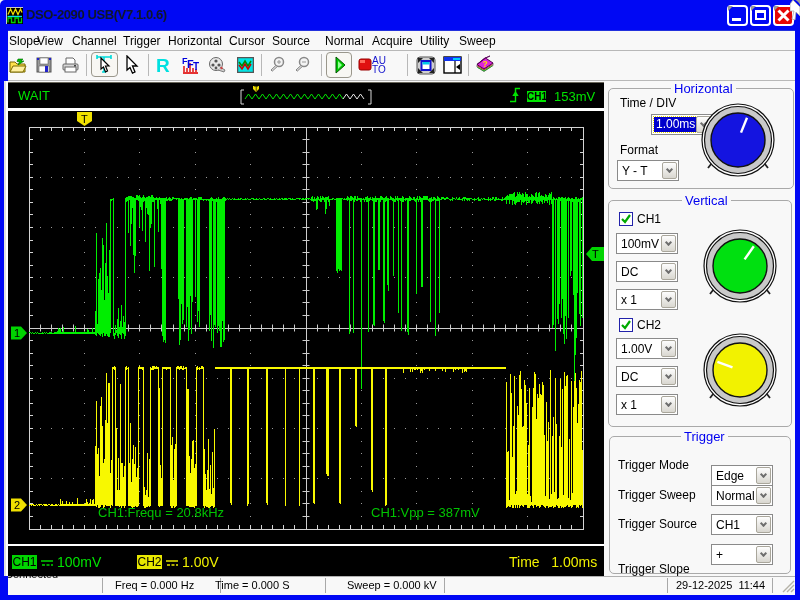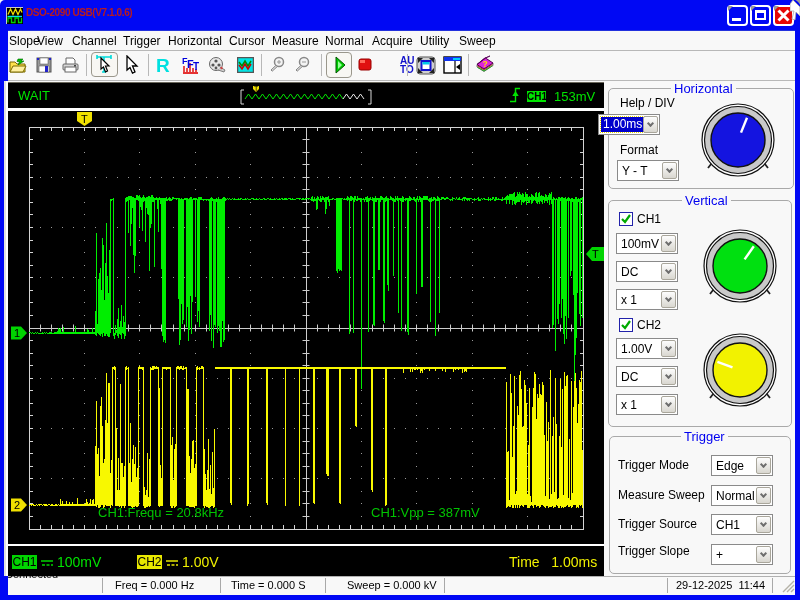--- a/index.html
+++ b/index.html
@@ -1,18 +1,18 @@
 <!DOCTYPE html>
 <html><head><meta charset="utf-8"><style>
 *{margin:0;padding:0;box-sizing:border-box}
 html,body{width:800px;height:600px;overflow:hidden}
 body{font-family:"Liberation Sans",sans-serif;background:#f8f8f8;position:relative}
 .abs{position:absolute}
 .titlebar{left:0;top:0;width:800px;height:30px;background:#0008f4;border-radius:5px 5px 0 0}
-.title{left:26px;top:7px;color:#b91c1c;font-size:10px;font-weight:bold;letter-spacing:-0.4px}
+.title{left:26px;top:7px;color:#0f172a;font-size:13px;font-weight:bold;letter-spacing:-0.4px}
 .tbtn{top:5px;width:21px;height:21px;border:2px solid #fff;border-radius:4px;background:#0008f4}
 .menubar{left:0;top:30px;width:800px;height:20px;background:#f8f8f8;border-top:1px solid #2230dd}
 .menu{top:34px;font-size:12px;color:#000}
 .toolbar{left:0;top:50px;width:800px;height:31px;background:#f8f8f8;border-top:1px solid #b8b8b8;border-bottom:1px solid #b8b8b8}
 .sep{top:54px;width:1px;height:22px;background:#b8b8b8}
 .green{color:#00e400}
 .yellow{color:#f0f000}
 .rpanel{left:604px;top:81px;width:191px;height:495px;background:#f8f8f8}
 .gbox{position:absolute;border:1px solid #a9a9a9;border-radius:5px}
 .gtitle{position:absolute;top:-9px;color:#0000f0;font-size:13px;background:#f8f8f8;padding:0 3px}
@@ -60,21 +60,21 @@
     <path d="M6 0 L10 0 L10 4 Z" fill="#9a9a9a"></path>
   </svg>
 
 <div class="abs menubar"></div>
 <div class="abs menu" style="left:9px">Slope</div>
 <div class="abs menu" style="left:37px">View</div>
 <div class="abs menu" style="left:72px">Channel</div>
 <div class="abs menu" style="left:123px">Trigger</div>
 <div class="abs menu" style="left:168px">Horizontal</div>
 <div class="abs menu" style="left:229px">Cursor</div>
-<div class="abs menu" style="left:272px">Measure</div>
+<div class="abs menu" style="left:272px">Source</div>
 <div class="abs menu" style="left:325px">Normal</div>
 <div class="abs menu" style="left:372px">Acquire</div>
 <div class="abs menu" style="left:420px">Utility</div>
 <div class="abs menu" style="left:459px">Sweep</div>
 <div class="abs" style="left:484px;top:40px;width:4px;height:2px;background:#999"></div>
 <div class="abs toolbar"></div>
 <svg class="abs" style="left:9px;top:58px" width="18" height="16" viewBox="0 0 18 16">
 <path d="M1 4 L6 4 L8 6 L16 6 L16 14 L1 14 Z" fill="#ffe14d" stroke="#7a6a00" stroke-width="1"></path>
 <path d="M1 14 L4 8 L17 8 L14 14 Z" fill="#fff0a0" stroke="#7a6a00" stroke-width="1"></path>
 <path d="M9 1 L14 1 L12 3 L15 3 L9 7 L10.5 3.5 L8 3.5 Z" fill="#00c400" stroke="#006600" stroke-width="0.6"></path>
@@ -139,21 +139,21 @@
 <div class="abs sep" style="left:321px"></div>
 <div class="abs" style="left:326px;top:52px;width:26px;height:26px;border:1px solid #9a978c;border-radius:4px;background:#f8f7f3"></div>
 <svg class="abs" style="left:333px;top:56px" width="14" height="18" viewBox="0 0 14 18">
 <path d="M3 1 L12 9 L3 17 Z" fill="#00cc00" stroke="#005500" stroke-width="1"></path>
 <path d="M5 5 L9 9 L5 13 Z" fill="#99ff99"></path>
 </svg>
 <svg class="abs" style="left:358px;top:58px" width="15" height="14" viewBox="0 0 15 14">
 <rect x="1" y="1" width="12" height="11" rx="2" fill="#e01010" stroke="#900"></rect>
 <rect x="2" y="2" width="5" height="3" fill="#ff6a5a"></rect>
 </svg>
-<div class="abs" style="left:400px;top:56px;font-size:10px;line-height:9px;font-weight:bold;color:#1111cc">AU<br>TO</div>
+<div class="abs" style="left:372px;top:56px;font-size:10px;line-height:9px;font-weight:normal;color:#1111cc">AU<br>TO</div>
 <div class="abs sep" style="left:407px"></div>
 <svg class="abs" style="left:416px;top:56px" width="20" height="19" viewBox="0 0 20 19">
 <rect x="1" y="1" width="18" height="17" rx="3" fill="#cfcfcf" stroke="#555"></rect>
 <path d="M2 2 L7 2 L2 7 Z M18 2 L13 2 L18 7 Z M2 17 L7 17 L2 12 Z M18 17 L13 17 L18 12 Z" fill="#222"></path>
 <rect x="5.5" y="5" width="9" height="9" fill="#fff" stroke="#1111cc" stroke-width="2"></rect>
 <rect x="6.5" y="6" width="7" height="2.5" fill="#00c8e8"></rect>
 </svg>
 <svg class="abs" style="left:443px;top:56px" width="19" height="18" viewBox="0 0 19 18">
 <rect x="1" y="1" width="17" height="16" fill="#fff" stroke="#000" stroke-width="1.4"></rect>
 <rect x="1" y="1" width="17" height="4" fill="#1133ee"></rect>
@@ -236,22 +236,22 @@
 <div class="abs" style="left:137px;top:555px;width:25px;height:14px;background:#e8e800;color:#000;font-size:12px;text-align:center;line-height:14px">CH2</div>
 <svg class="abs" style="left:165px;top:558px" width="14" height="10" viewBox="0 0 14 10">
     <path d="M1 3 H13 M2 7 H5 M6.5 7 H9.5 M11 7 H13" stroke="#e8e800" stroke-width="1.5"></path>
   </svg>
 <div class="abs yellow" style="left:182px;top:554px;font-size:14px">1.00V</div>
 <div class="abs yellow" style="left:509px;top:554px;font-size:14px">Time&nbsp;&nbsp;&nbsp;1.00ms</div>
 
 <div class="abs rpanel"></div>
 <div class="gbox" style="left:608px;top:88px;width:186px;height:101px"></div>
 <div class="gtitle" style="left:671px;top:81px">Horizontal</div>
-<div class="lbl" style="left:620px;top:96px">Help / DIV</div>
-<div class="combo" style="left:598px;top:114px">
+<div class="lbl" style="left:620px;top:96px">Time / DIV</div>
+<div class="combo" style="left:651px;top:114px">
     <span class="cval" style="left:2px;top:2px;background:#0000cc;color:#fff;outline:1px dotted #e8d800;padding:0 2px 1px 2px">1.00ms</span>
     <div class="cbtn">
       <div class="car"></div>
     </div>
   </div>
 <div class="lbl" style="left:620px;top:143px">Format</div>
 <div class="combo" style="left:617px;top:160px">
     <span class="cval">Y - T</span>
     <div class="cbtn">
       <div class="car"></div>
@@ -324,54 +324,54 @@
 <svg class="abs" style="left:702px;top:332px" width="76" height="76" viewBox="0 0 76 76">
 <path d="M15 57 L8 66 M61 57 L68 66" stroke="#222" stroke-width="1.8"></path>
 <circle cx="38" cy="38" r="36" fill="#fff" stroke="#111" stroke-width="1.2"></circle>
 <circle cx="38" cy="38" r="33.5" fill="#c9c9c9" stroke="#111" stroke-width="1.2"></circle>
 <circle cx="38" cy="38" r="27" fill="#f2f200" stroke="#111" stroke-width="1.4"></circle>
 <path d="M30.5 35.3 L15.4 29.8" stroke="#fff" stroke-width="2.4"></path>
 </svg>
 <div class="gbox" style="left:609px;top:436px;width:182px;height:138px"></div>
 <div class="gtitle" style="left:681px;top:429px">Trigger</div>
 <div class="lbl" style="left:618px;top:458px">Trigger Mode</div>
-<div class="combo" style="left:711px;top:455px">
+<div class="combo" style="left:711px;top:465px">
     <span class="cval">Edge</span>
     <div class="cbtn">
       <div class="car"></div>
     </div>
   </div>
-<div class="lbl" style="left:618px;top:488px">Measure Sweep</div>
+<div class="lbl" style="left:618px;top:488px">Trigger Sweep</div>
 <div class="combo" style="left:711px;top:485px">
     <span class="cval">Normal</span>
     <div class="cbtn">
       <div class="car"></div>
     </div>
   </div>
 <div class="lbl" style="left:618px;top:517px">Trigger Source</div>
 <div class="combo" style="left:711px;top:514px">
     <span class="cval">CH1</span>
     <div class="cbtn">
       <div class="car"></div>
     </div>
   </div>
-<div class="lbl" style="left:618px;top:544px">Trigger Slope</div>
+<div class="lbl" style="left:618px;top:562px">Trigger Slope</div>
 <div class="combo" style="left:711px;top:544px">
     <span class="cval">+</span>
     <div class="cbtn">
       <div class="car"></div>
     </div>
   </div>
 
 <div class="abs statusbar"></div>
 <div class="stxt" style="left:5px;top:568px">Connected</div>
 <div class="abs sdiv" style="left:102px;top:578px"></div>
 <div class="stxt" style="left:115px;top:579px">Freq = 0.000 Hz</div>
 <div class="abs sdiv" style="left:220px;top:578px"></div>
-<div class="stxt" style="left:231px;top:579px">Time = 0.000 S</div>
+<div class="stxt" style="left:215px;top:579px">Time = 0.000 S</div>
 <div class="abs sdiv" style="left:325px;top:578px"></div>
 <div class="stxt" style="left:347px;top:579px">Sweep = 0.000 kV</div>
 <div class="abs sdiv" style="left:444px;top:578px"></div>
 <div class="abs sdiv" style="left:667px;top:578px"></div>
 <div class="stxt" style="left:676px;top:579px">29-12-2025&nbsp;&nbsp;11:44</div>
 <div class="abs sdiv" style="left:772px;top:578px"></div>
 <svg class="abs" style="left:782px;top:580px" width="14" height="13" viewBox="0 0 14 13">
     <path d="M12 1 L1 12 M12 5 L5 12 M12 9 L9 12" stroke="#b5b2a7" stroke-width="1.4"></path>
   </svg>
 

